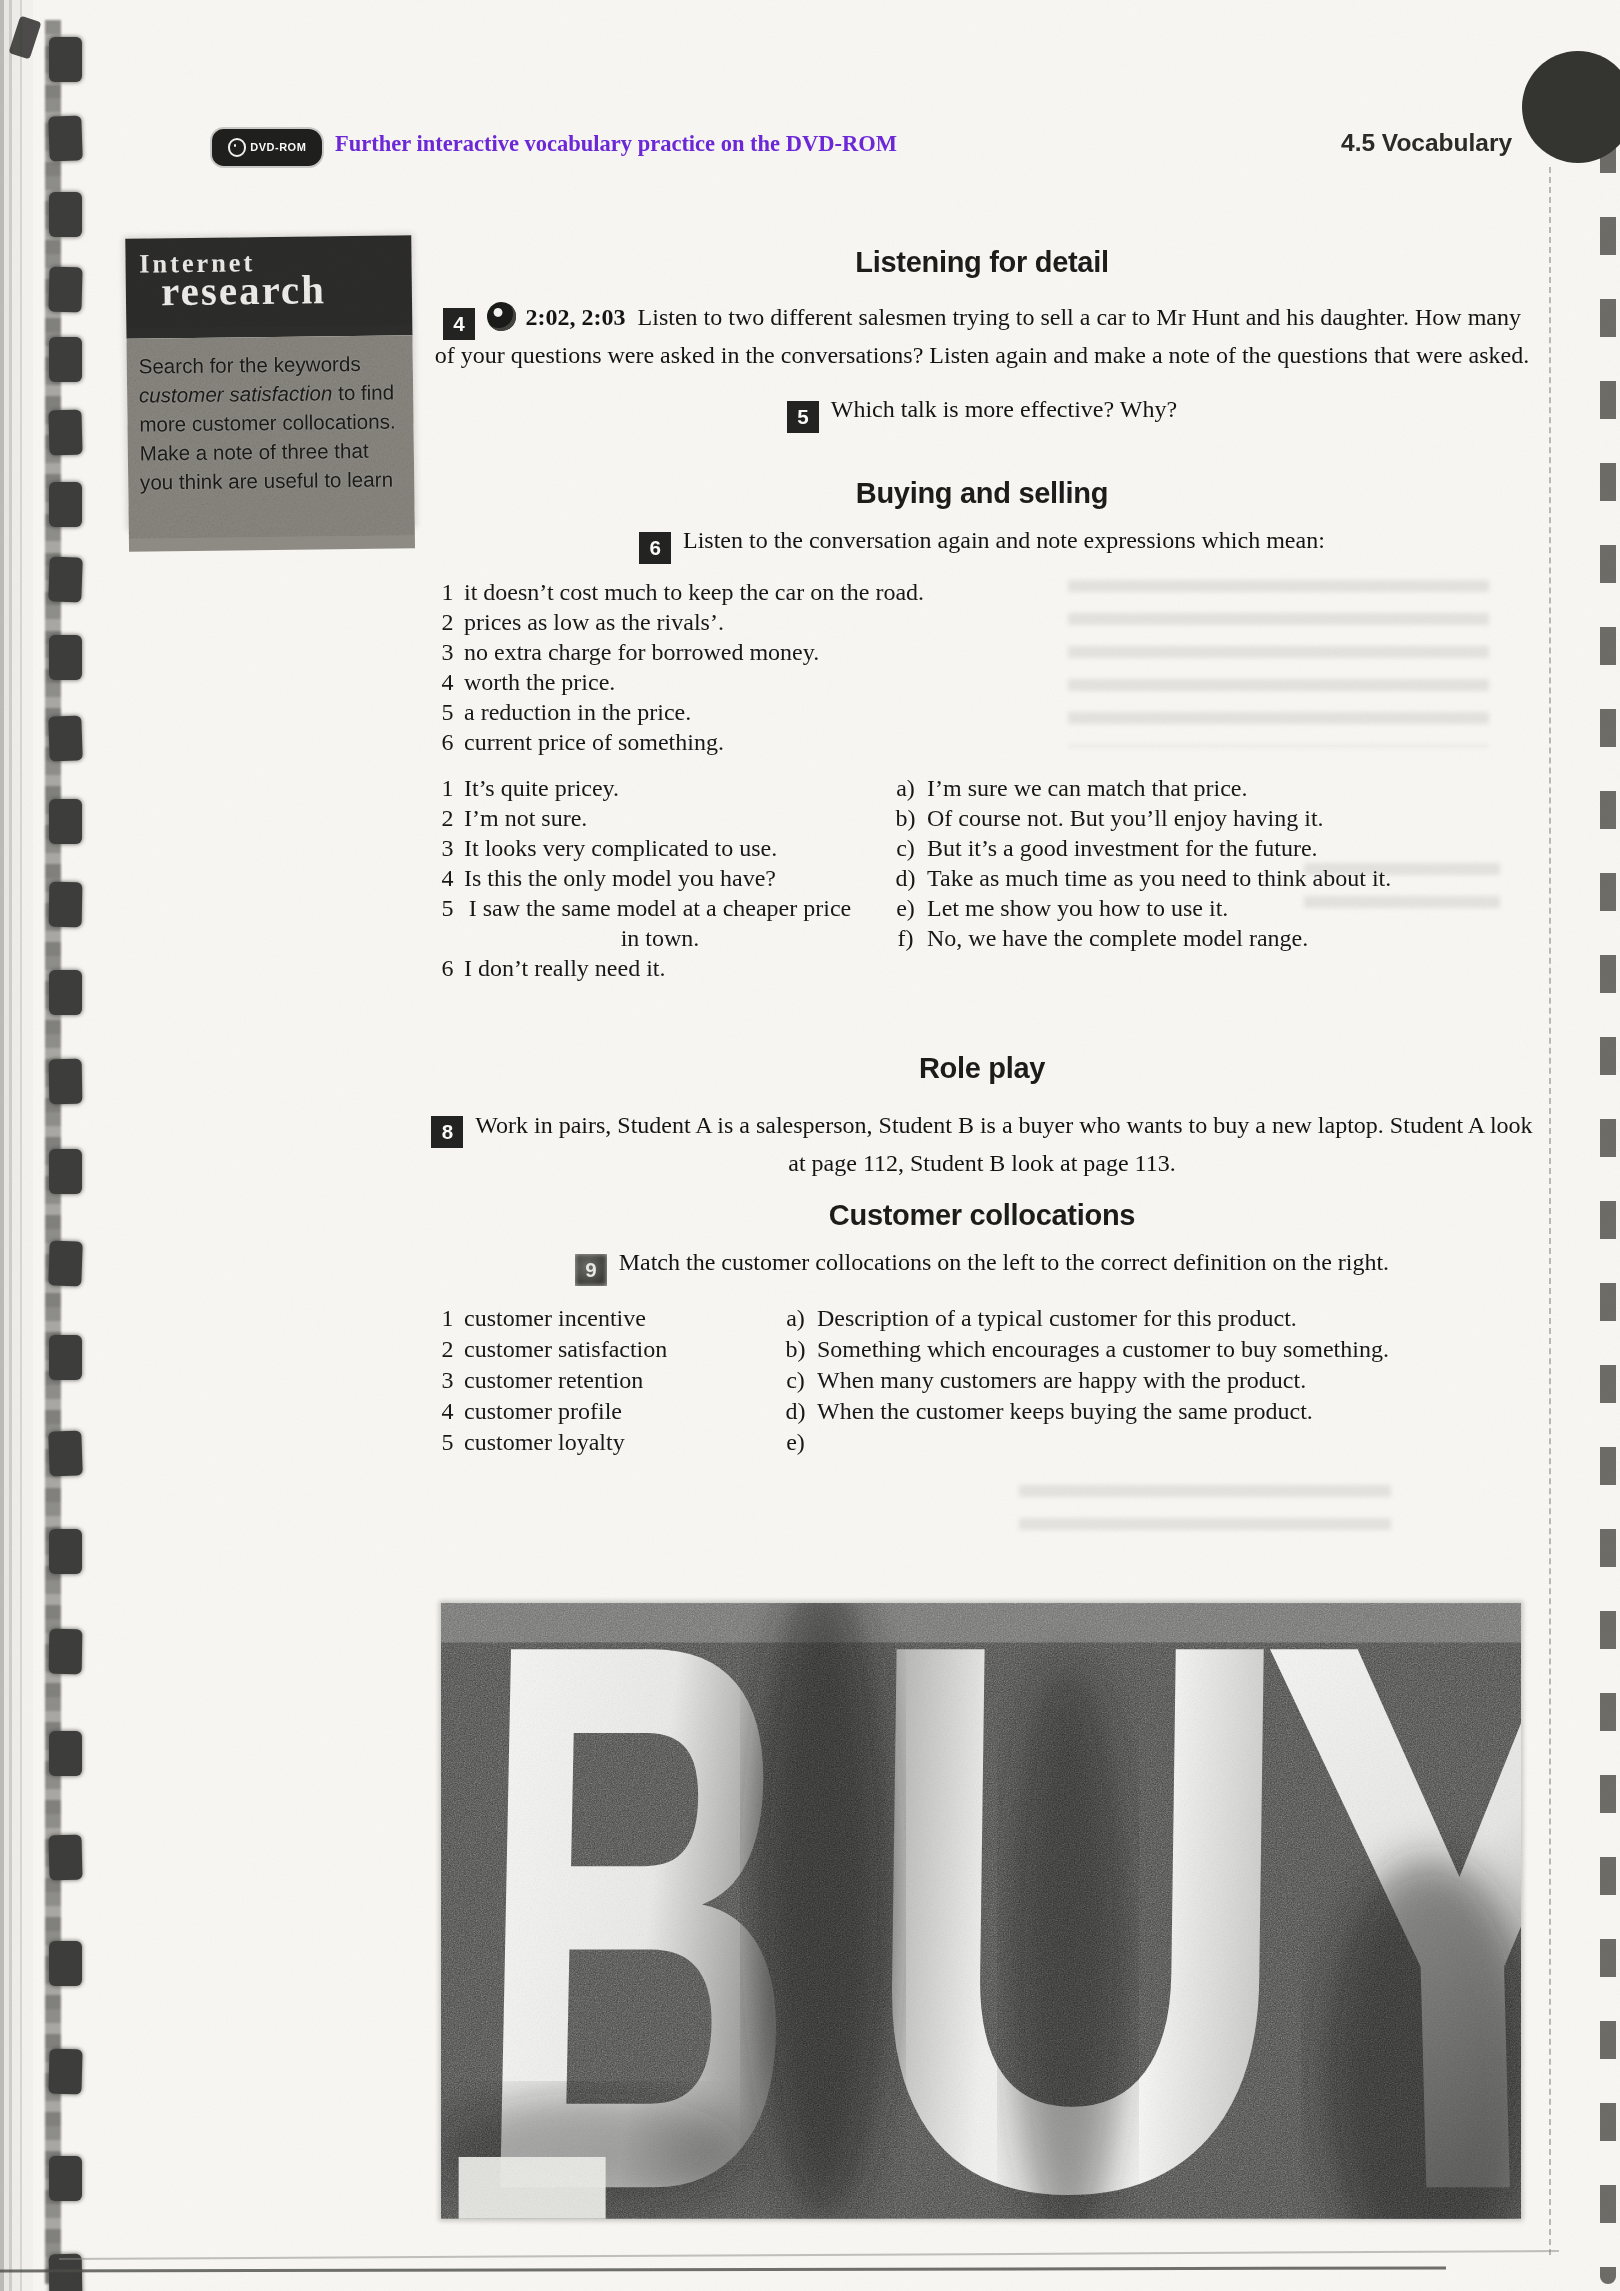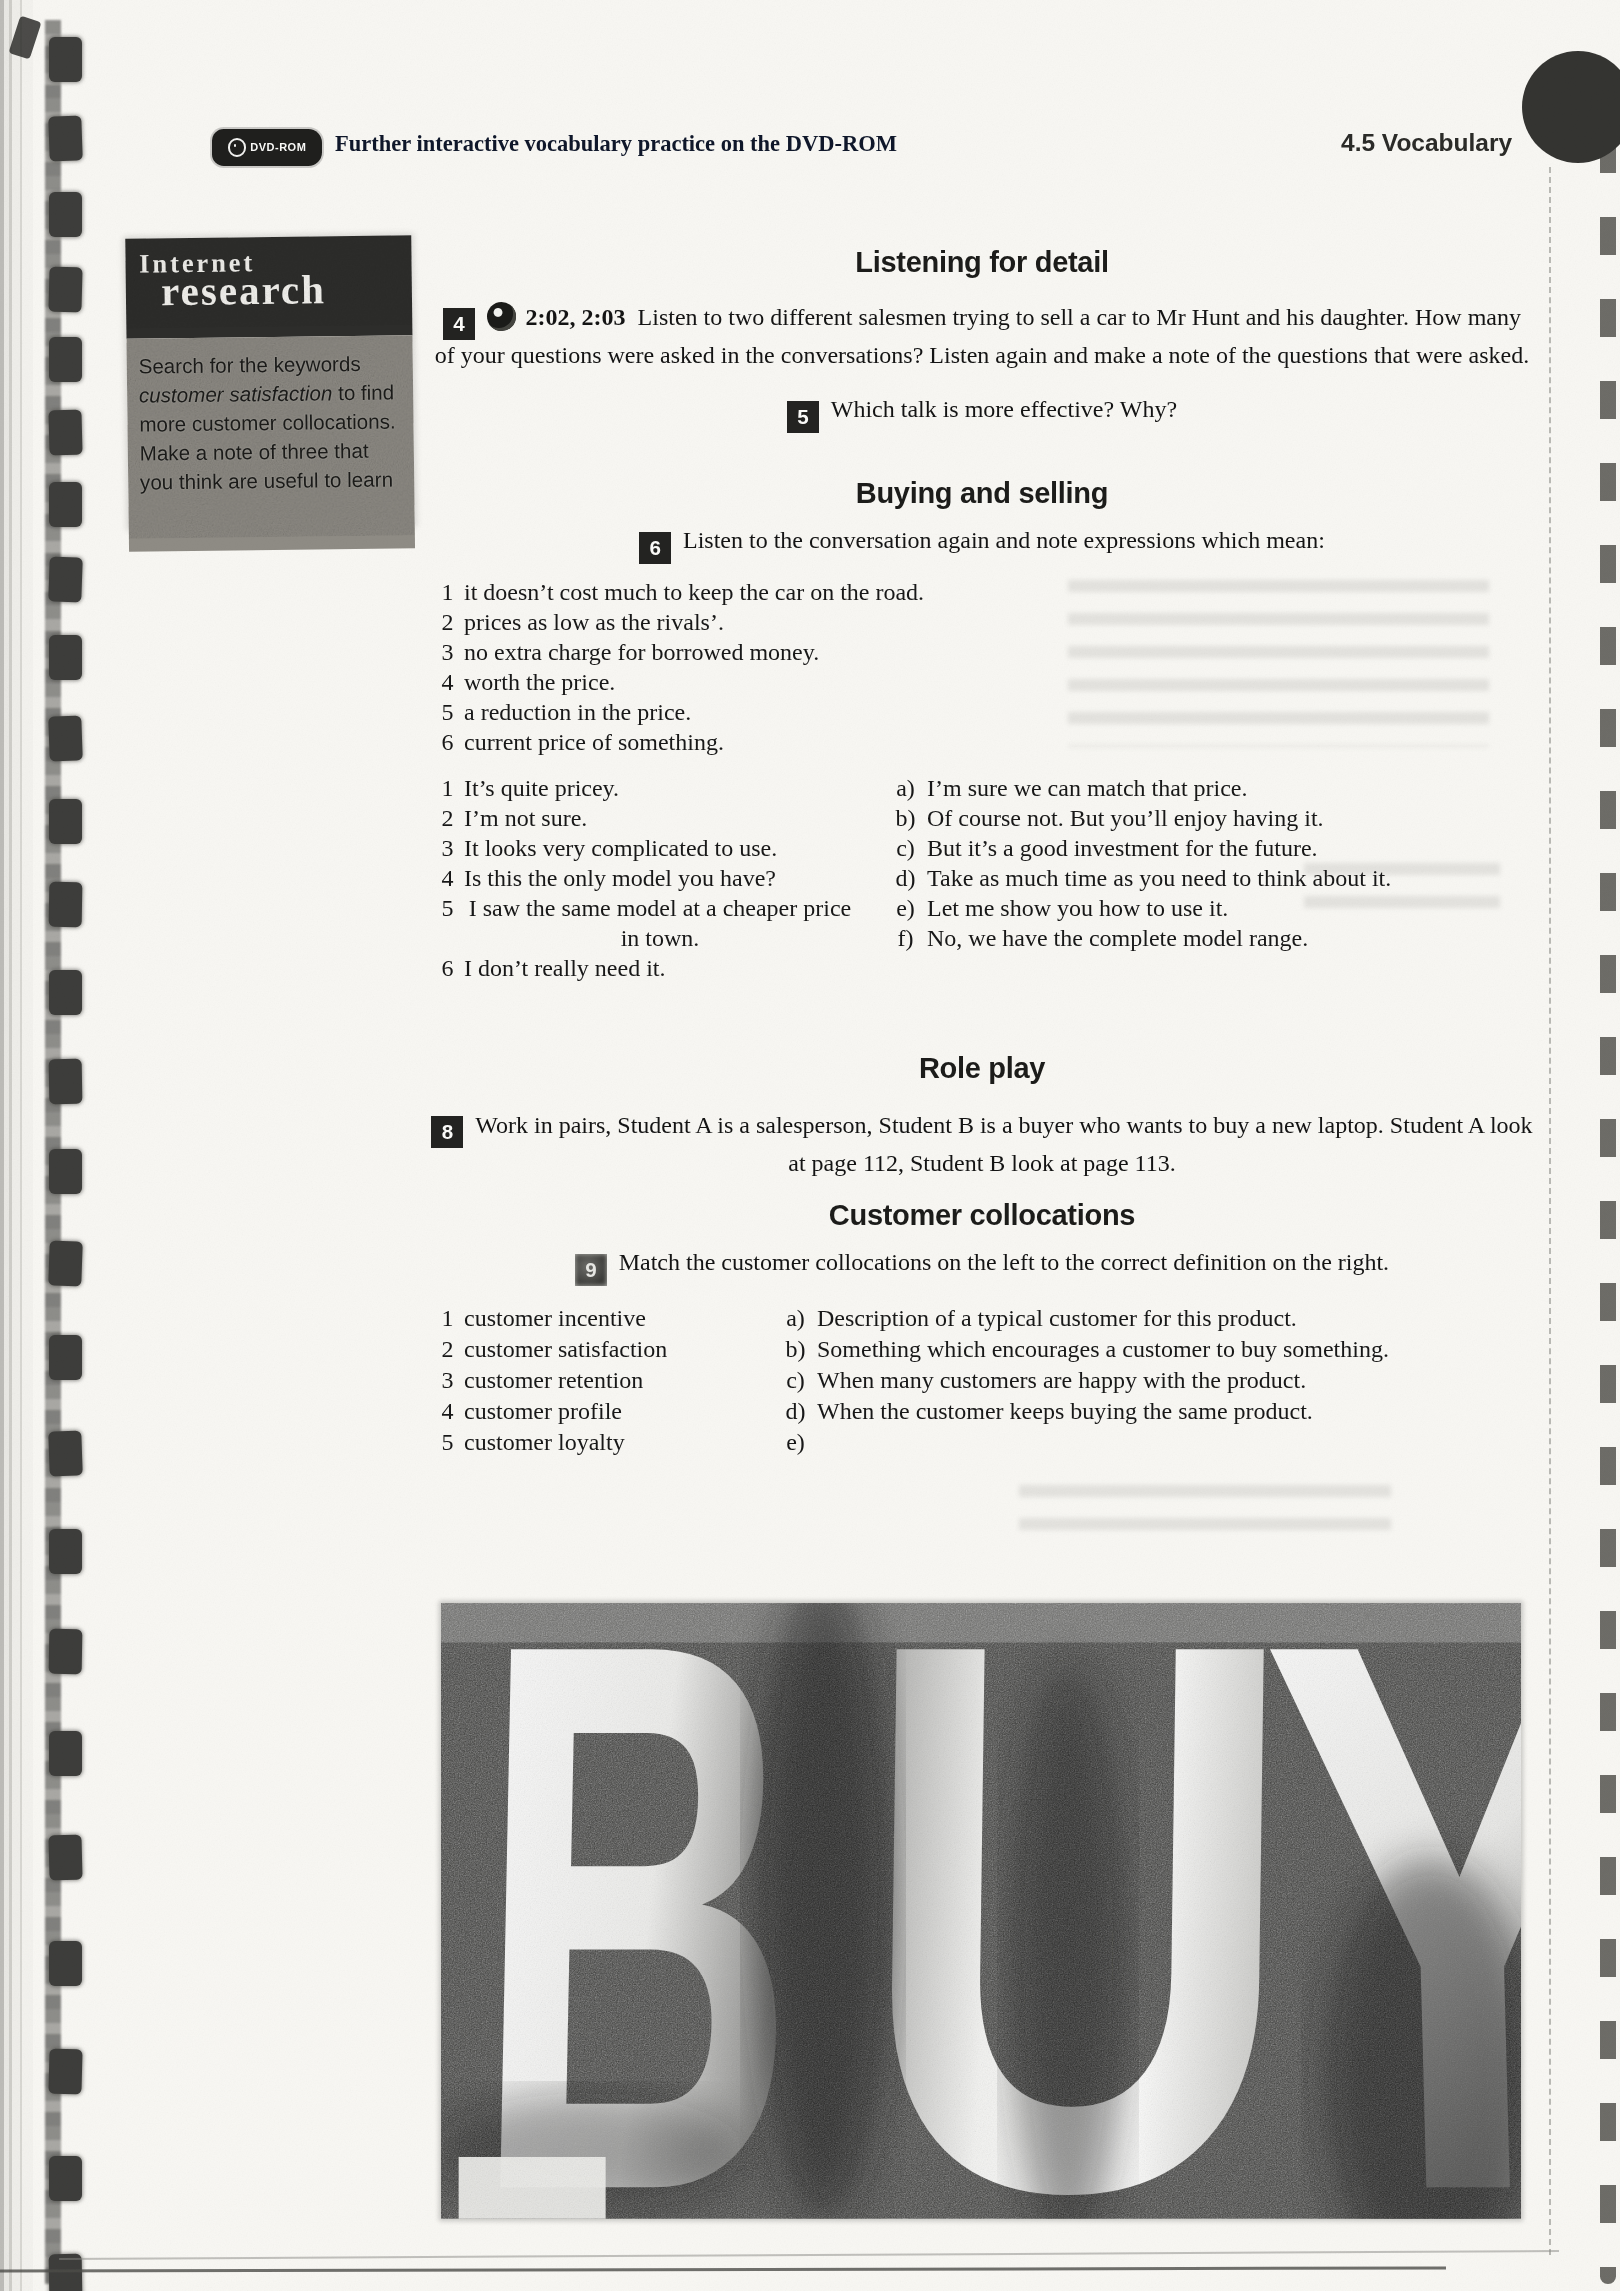--- a/index.html
+++ b/index.html
@@ -29,21 +29,21 @@
   .bleed{position:absolute;opacity:.13;filter:blur(2.5px);
     background:repeating-linear-gradient(180deg,#5c5c58 0 11.8px,transparent 11.8px 33px);}
   
   .hdr{position:absolute;left:0;top:125px;width:1620px;height:47px;}
   .dvd-pill{position:absolute;left:212px;top:3.9px;width:110px;height:37px;background:#1f1f1d;
     border-radius:11.8px 13.7px 13.7px 11.8px;display:flex;align-items:center;justify-content:center;gap:3.9px;
     box-shadow:0 0 0 2px #1f1f1d33;}
   .dvd-disc{width:14.7px;height:14.7px;border:2px solid #f2f2f0;border-radius:50%;position:relative;flex:none;}
   .dvd-disc::after{content:"";position:absolute;left:3.9px;top:3.9px;width:2.9px;height:2.9px;background:#f2f2f0;border-radius:50%;}
   .dvd-pill-label{font-family:"Liberation Sans",sans-serif;font-weight:bold;font-size:11px;color:#fbfbf9;letter-spacing:0.5px;}
-  .dvd-text{position:absolute;left:335px;top:5.9px;font-weight:bold;font-size:22.5px;color:#0f172a;}
+  .dvd-text{position:absolute;left:335px;top:5.9px;font-weight:bold;font-size:22.5px;color:#6d28d9;}
   .sec-label{position:absolute;left:1341px;top:3.9px;font-family:"Liberation Sans",sans-serif;
     font-weight:bold;font-size:24.5px;color:#2b2b28;}
   
   .research{position:absolute;left:127px;top:237px;width:286px;height:290px;transform:rotate(-0.7deg);
     box-shadow:0 0 5.9px 2px #00000022;}
   .research-head{position:relative;height:90px;background:#2d2d2b;padding:9.8px 13.7px 0 13.7px;overflow:hidden;}
   .research-t1{font-family:"Liberation Serif",serif;font-weight:bold;font-size:26.5px;color:#f4f3ef;letter-spacing:2.9px;}
   .research-t2{font-family:"Liberation Serif",serif;font-weight:bold;font-size:41px;color:#f7f6f2;
     letter-spacing:2px;margin-left:21.6px;margin-top:-7.8px;line-height:1;}
   .research-body{position:relative;height:200px;background:#8f8c85;padding:13.7px 11.8px 0 11.8px;

